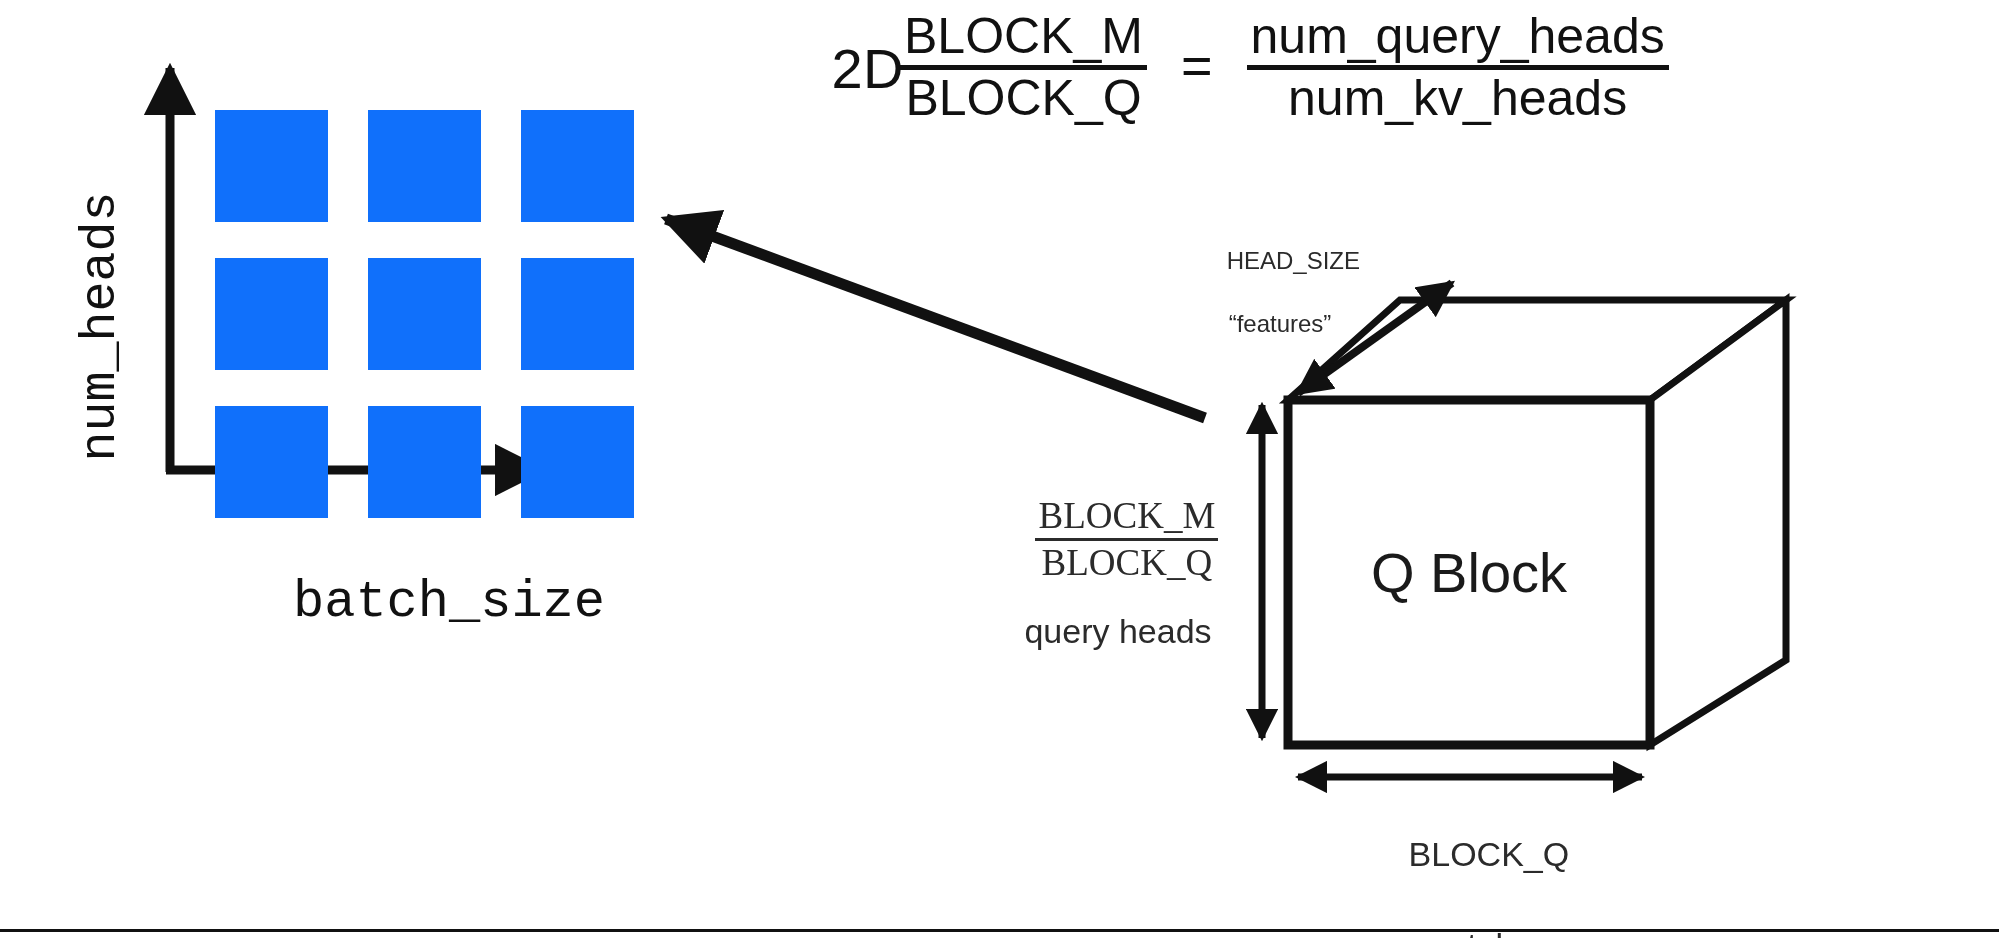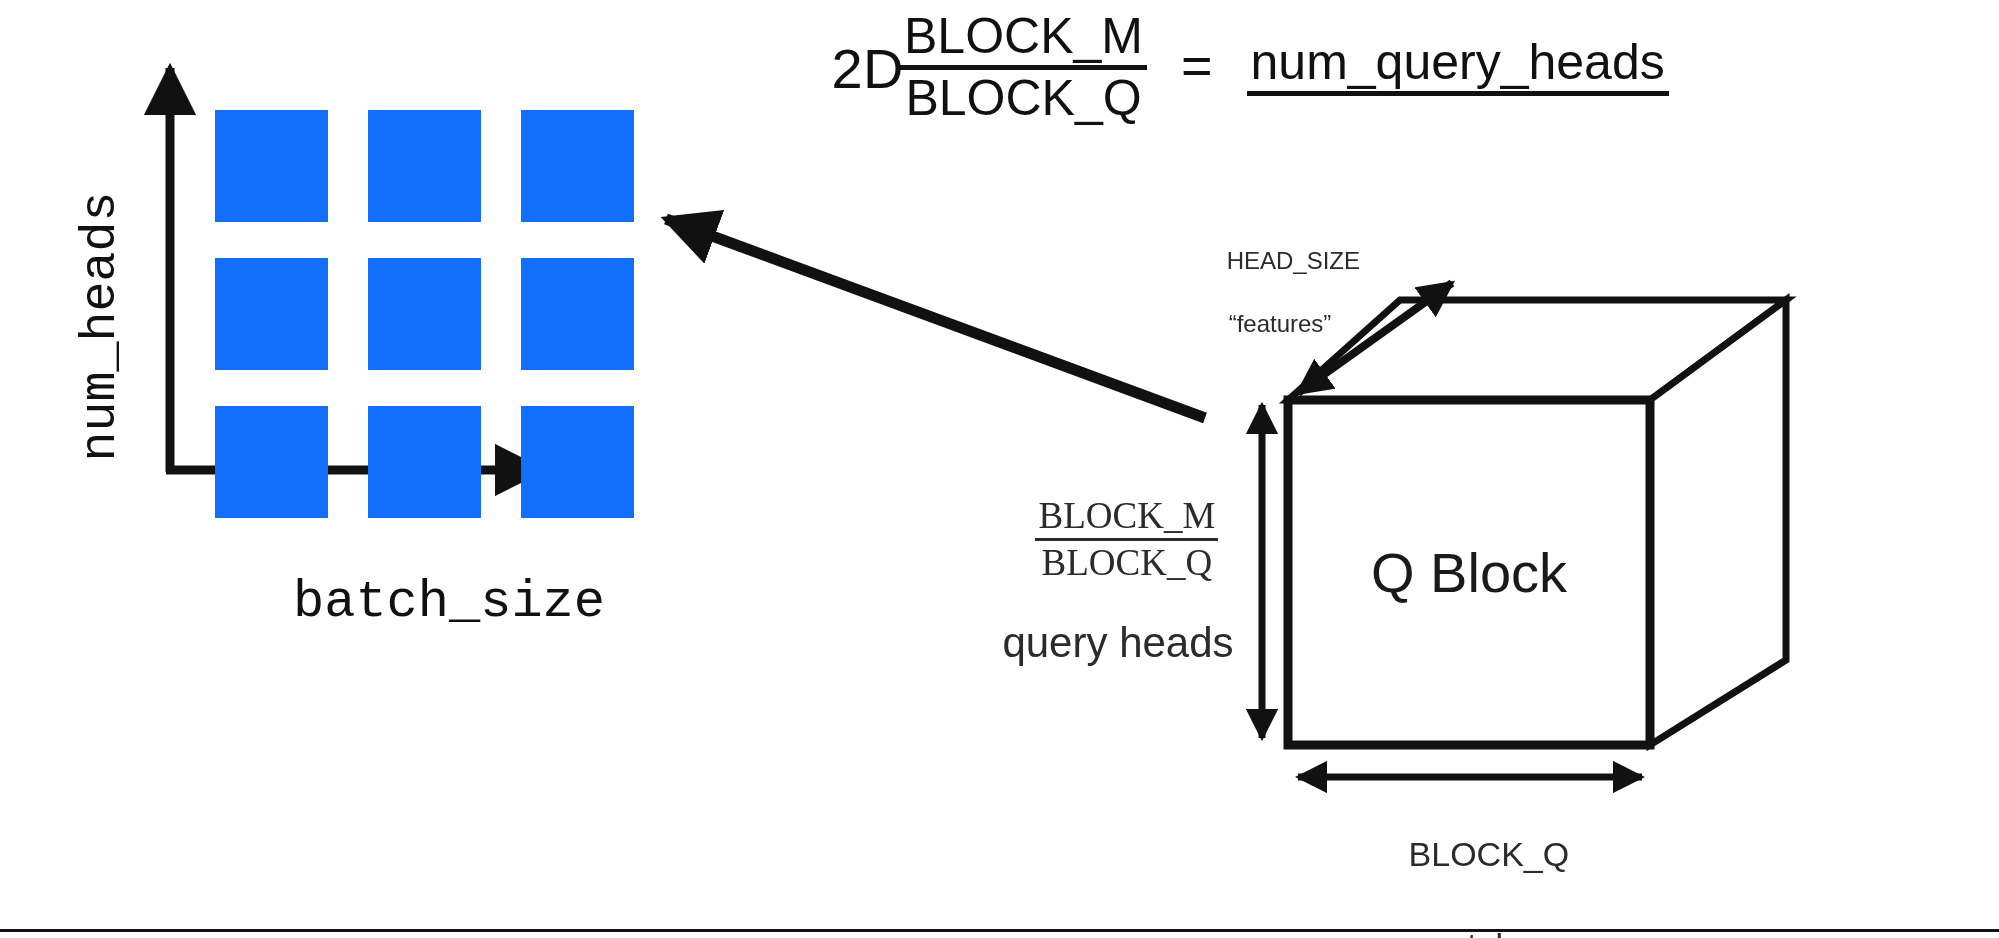--- a/index.html
+++ b/index.html
@@ -136,23 +136,23 @@
     padding: 0 3px;
   }
   .serif-frac .bar {
     width: 100%;
     height: 3px;
     background: #2b2b2b;
     margin: 2px 0;
   }
   #left-dim-sub {
     display: block;
-    margin-top: 18px;
+    margin-top: 11px;
     font-family: "Liberation Sans", sans-serif;
-    font-size: 42px;
+    font-size: 34px;
   }
 
   #bottom-dim-label {
     left: 1288px; top: 786px;
     width: 364px;
     text-align: center;
     font-size: 34px;
     line-height: 1.34;
     color: #2b2b2b;
   }
@@ -230,20 +230,21 @@
   <div id="equation">
     <div class="frac">
       <span class="num">BLOCK_M</span>
       <span class="bar"></span>
       <span class="den">BLOCK_Q</span>
     </div>
     <span id="eq-sign">=</span>
     <div class="frac">
       <span class="num">num_query_heads</span>
       <span class="bar"></span>
+      <span class="den">num_kv_heads</span>
     </div>
   </div>
 
   <div class="txt" id="head-size-label">
     <span>HEAD_SIZE</span>
     <span class="l2">“features”</span>
   </div>
 
   <div class="txt" id="q-block-label">Q Block</div>
 

